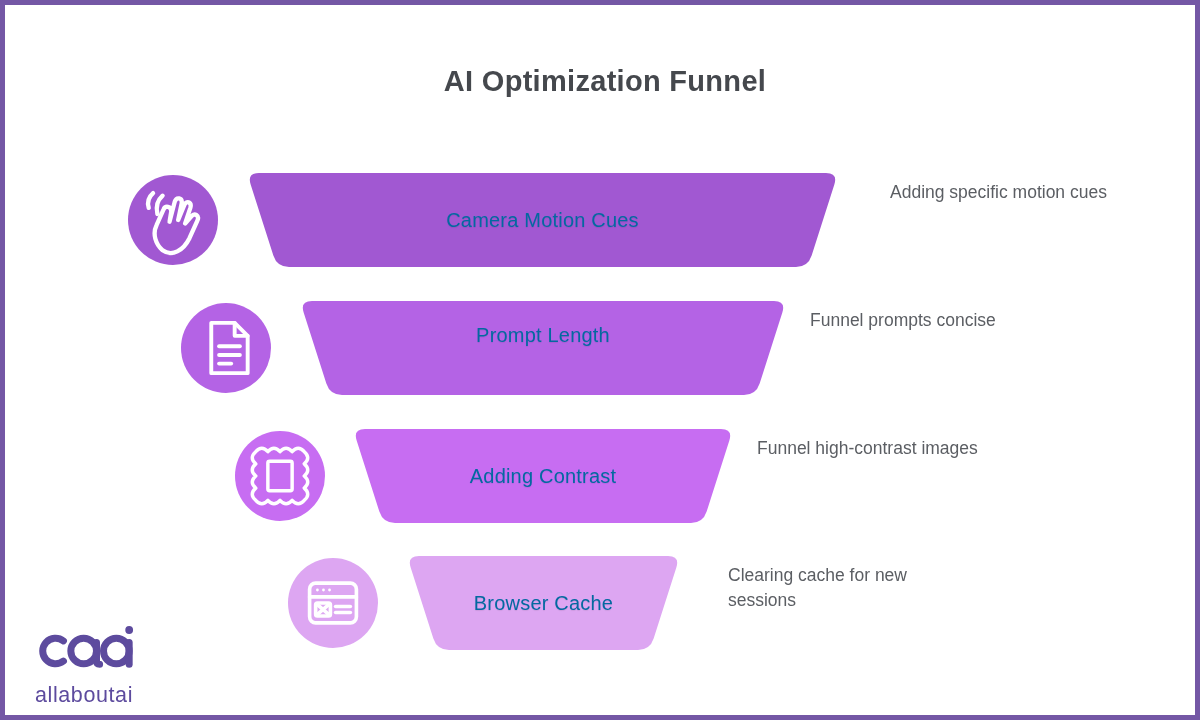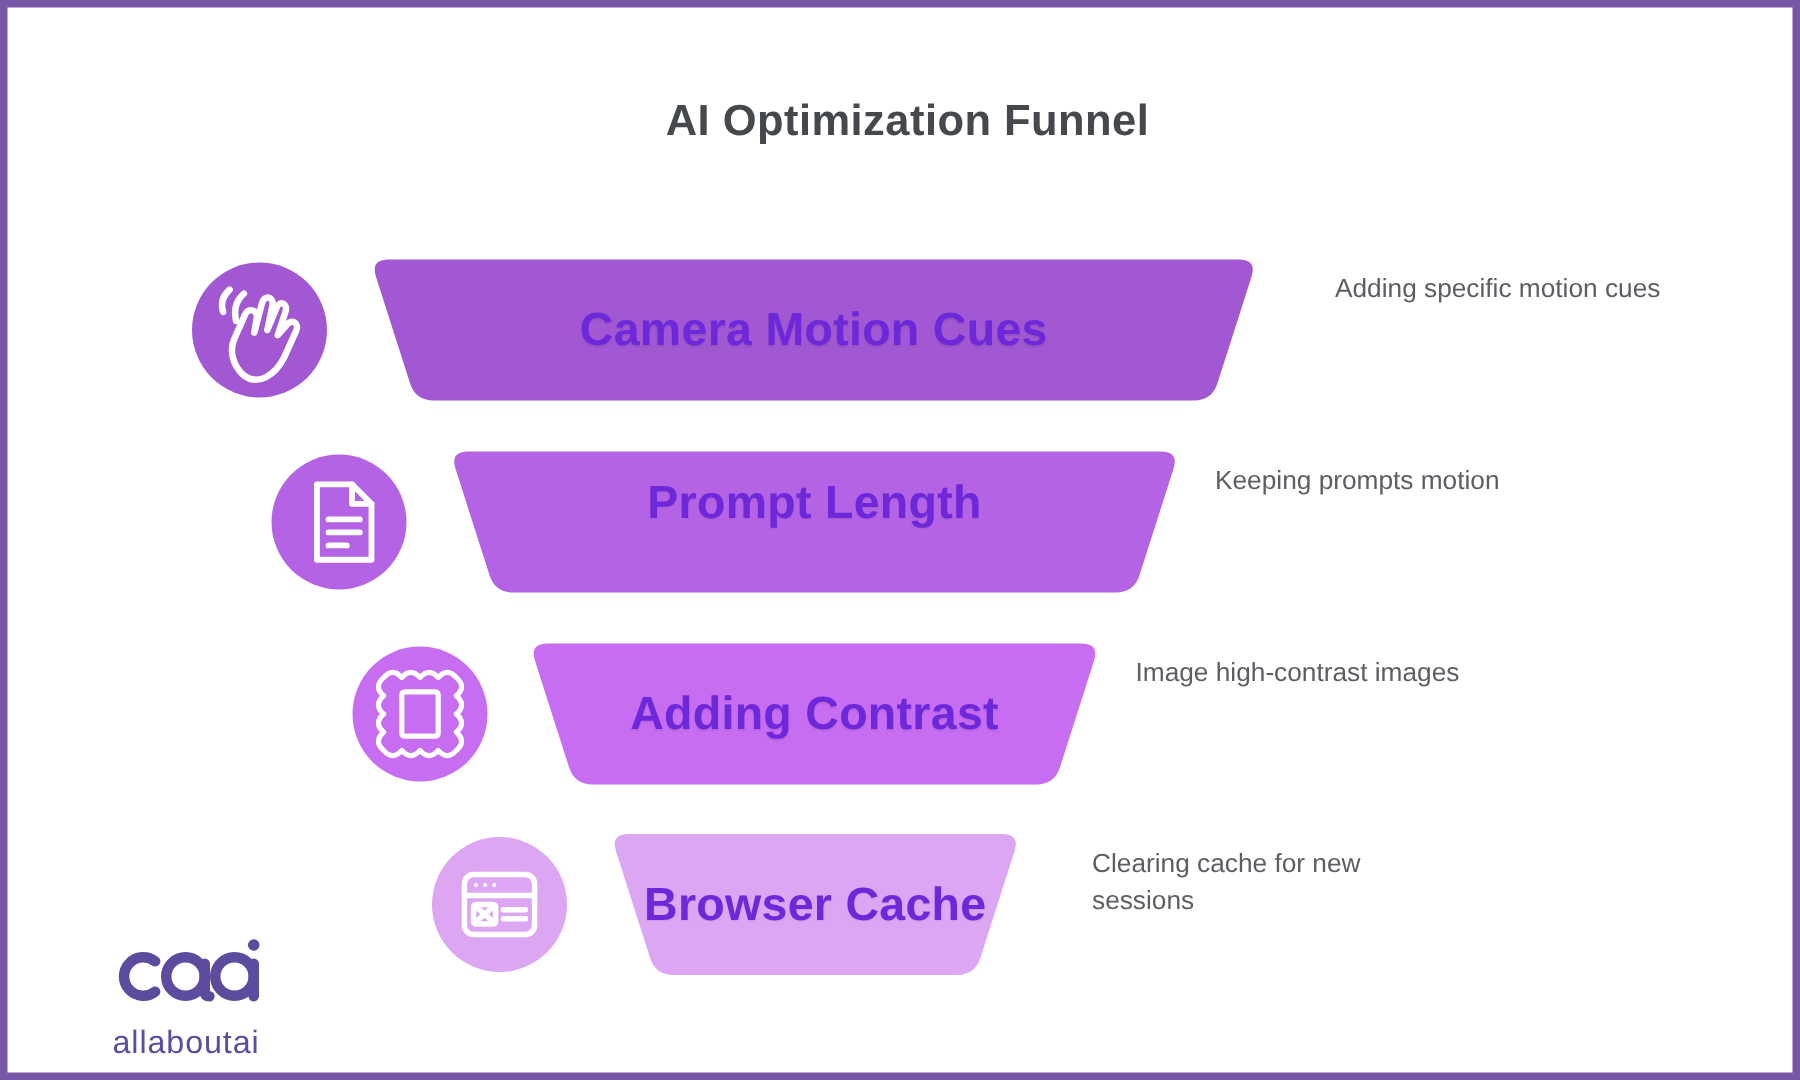--- a/index.html
+++ b/index.html
@@ -17,34 +17,34 @@
     border:5px solid var(--border);
   }
   .stage{position:relative;width:100%;height:100%;}
   .page-title{
     position:absolute;left:0;top:60px;width:1200px;text-align:center;
     font-size:29px;font-weight:bold;color:var(--title);letter-spacing:.3px;
   }
   .tier-shape{position:absolute;left:0;width:1200px;height:94px;overflow:visible;}
   .tier-label{
     position:absolute;display:flex;align-items:center;justify-content:center;
-    color:#6d28d9;font-size:31px;font-weight:bold;letter-spacing:.2px;
+    color:#0369a1;font-size:20px;font-weight:normal;letter-spacing:.2px;
     text-shadow:0 1px 1px rgba(0,0,0,.08);
   }
   .tier-desc{
     position:absolute;width:250px;color:var(--desc);
     font-size:17.5px;line-height:1.42;
   }
   .icon-circle{
     position:absolute;width:90px;height:90px;border-radius:50%;
     display:flex;align-items:center;justify-content:center;
   }
   .icon-circle svg{width:78px;height:78px;}
   .glyph{stroke:#fff;fill:none;stroke-linecap:round;stroke-linejoin:round;}
-  .logo{position:absolute;left:30px;top:618px;margin-left:40px;}
+  .logo{position:absolute;left:30px;top:618px;}
   .logo svg{display:block;}
   .logo-mark{stroke:var(--logo);fill:none;stroke-linecap:round;}
   .logo-text{
     font-size:21.5px;color:var(--logo);letter-spacing:.6px;margin-top:4px;
     font-weight:normal;
   }
 </style>
 </head>
 <body>
 
@@ -79,37 +79,37 @@
             <path d="M37,43 H61"></path>
             <path d="M37,53 H61"></path>
             <path d="M37,63 H51"></path>
           </g>
         </svg>
       </div>
       <svg class="tier-shape" style="top: 296px;">
           <path d="M 307 0 L 769 0 Q 781 0 777.3515179144816 11.431910534624192 L 754.6484820855184 82.5680894653758 Q 751 94 739 94 L 337 94 Q 325 94 321.35151791448163 82.5680894653758 L 298.64848208551837 11.431910534624192 Q 295 0 307 0 Z" fill="#b463e5"></path>
         </svg>
       <div class="tier-label" style="left: 295px; top: 296px; width: 486px; height: 68px;">Prompt Length</div>
-      <div class="tier-desc" style="left: 805px; top: 303px;">Keeping prompts motion</div>
+      <div class="tier-desc" style="left: 805px; top: 303px;">Funnel prompts concise</div>
     </div>
 
     <div class="tier-row">
       <div class="icon-circle" style="left: 230px; top: 426px; background: rgb(199, 109, 242);">
         <svg viewBox="0 0 90 90">
           <g class="glyph" stroke-width="4">
             <path d="M17,17 q7,-8 14,0 q7,-8 14,0 q7,-8 14,0 q7,-8 14,0 q8,7 0,14 q8,7 0,14 q8,7 0,14 q8,7 0,14 q-7,8 -14,0 q-7,8 -14,0 q-7,8 -14,0 q-7,8 -14,0 q-8,-7 0,-14 q-8,-7 0,-14 q-8,-7 0,-14 q-8,-7 0,-14 Z"></path>
             <rect x="31" y="28" width="28" height="34" rx="2"></rect>
           </g>
         </svg>
       </div>
       <svg class="tier-shape" style="top: 424px;">
           <path d="M 360 0 L 716 0 Q 728 0 724.3515179144816 11.431910534624192 L 701.6484820855184 82.5680894653758 Q 698 94 686 94 L 390 94 Q 378 94 374.35151791448163 82.5680894653758 L 351.64848208551837 11.431910534624192 Q 348 0 360 0 Z" fill="#c76df2"></path>
         </svg>
       <div class="tier-label" style="left: 348px; top: 424px; width: 380px; height: 94px;">Adding Contrast</div>
-      <div class="tier-desc" style="left: 752px; top: 431px;">Image high-contrast images</div>
+      <div class="tier-desc" style="left: 752px; top: 431px;">Funnel high-contrast images</div>
     </div>
 
     <div class="tier-row">
       <div class="icon-circle" style="left: 283px; top: 553px; background: rgb(221, 166, 242);">
         <svg viewBox="0 0 90 90">
           <g class="glyph" stroke-width="4.2">
             <rect x="18" y="22" width="54" height="46" rx="7"></rect>
             <path d="M18,38 H72"></path>
             <circle cx="27" cy="30" r="1.6" fill="#fff" stroke="none"></circle>
             <circle cx="34" cy="30" r="1.6" fill="#fff" stroke="none"></circle>

